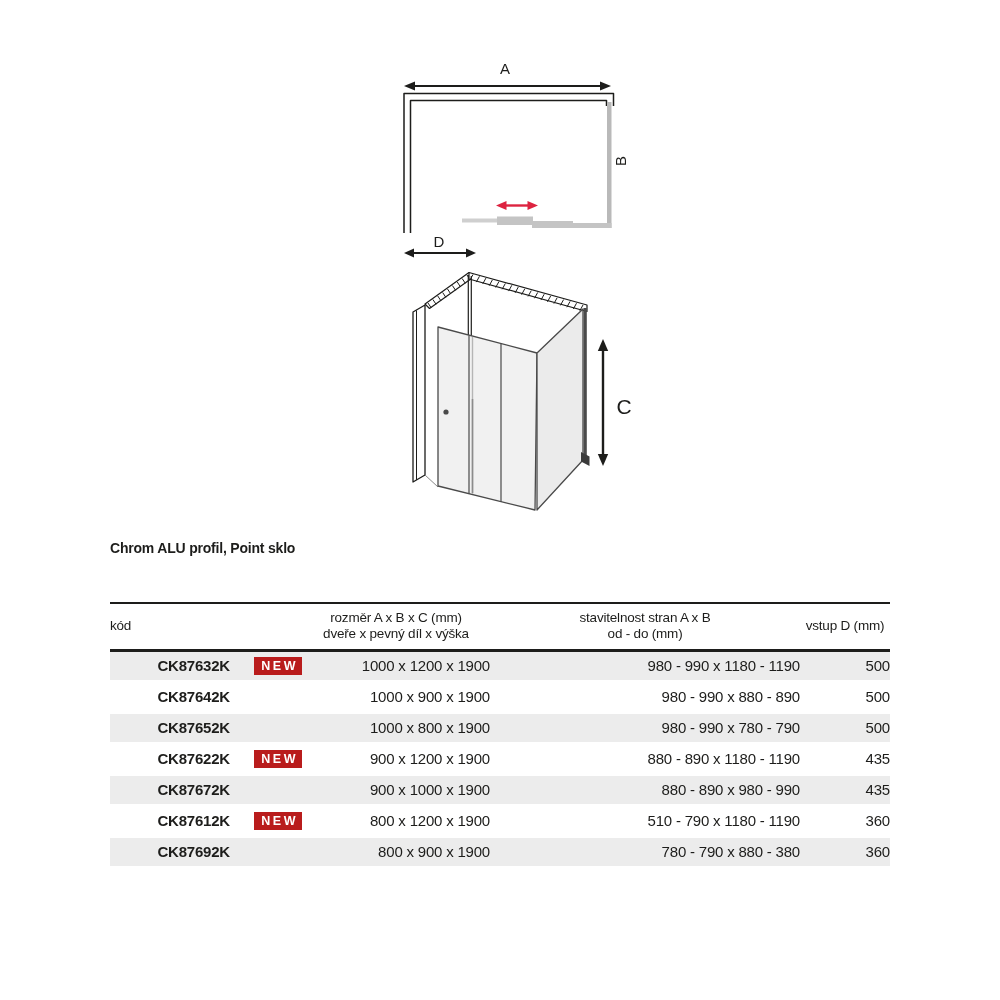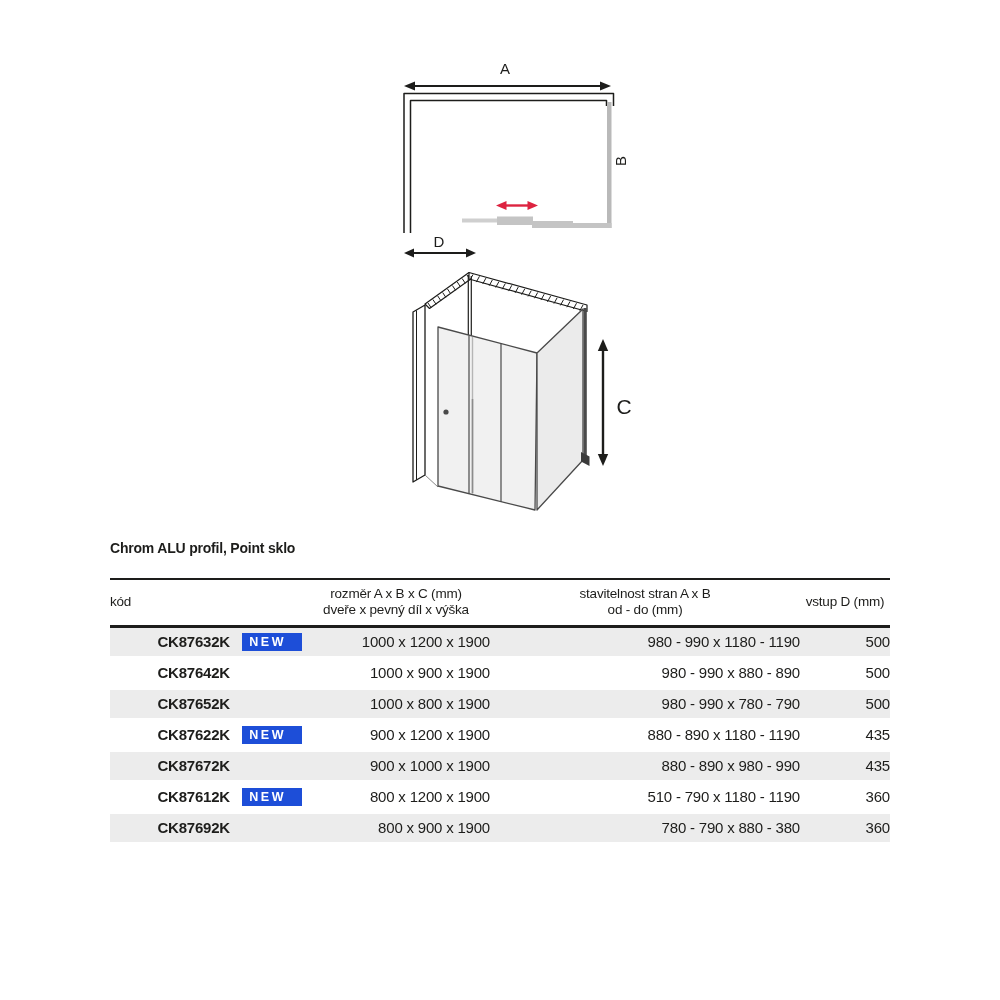--- a/index.html
+++ b/index.html
@@ -12,43 +12,43 @@
   #iso-svg{position:absolute;left:400px;top:263px;}
   .dim-label{font-family:"Liberation Sans","DejaVu Sans",sans-serif;font-size:15px;fill:#1d1d1b;}
   .dim-label-big{font-family:"Liberation Sans","DejaVu Sans",sans-serif;font-size:21px;fill:#1d1d1b;}
   
   #section-title{
     position:absolute;left:110px;top:540px;margin:0;
     font-size:14px;font-weight:bold;letter-spacing:-0.2px;color:#1d1d1b;
   }
   
   #spec-table{
-    position:absolute;left:110px;top:578px;width:780px;
+    position:absolute;left:110px;top:602px;width:780px;
     border-collapse:collapse;table-layout:fixed;
     border-top:2px solid #1d1d1b;
   }
   #spec-table thead th{
     font-size:13.5px;font-weight:normal;line-height:1.18;
     padding:6px 0 7px 0;vertical-align:middle;
     border-bottom:3px solid #1d1d1b;letter-spacing:-0.2px;
   }
   th.h-left{text-align:left;}
   th.h-center{text-align:center;}
   #spec-table tbody td{
     height:28px;font-size:15px;letter-spacing:-0.2px;
     border-top:3px solid #fff;border-bottom:3px solid #fff;
     text-align:right;vertical-align:middle;padding:0;
   }
   #spec-table tbody tr:nth-child(odd) td{background:#ececec;}
   td.c-kod{text-align:left;font-weight:bold;letter-spacing:-0.3px;}
   td.c-badge{text-align:left;padding-left:7px;}
   .new-badge{
-    display:inline-block;background:#1d4ed8;color:#ffffff;
+    display:inline-block;background:#b91c1c;color:#ffffff;
     font-size:12.5px;font-weight:bold;letter-spacing:2.5px;
-    padding:3px 16px 3px 7px;line-height:1;vertical-align:middle;
+    padding:3px 4px 3px 7px;line-height:1;vertical-align:middle;
   }
 </style>
 </head>
 <body>
 
 <div id="canvas">
 
   <svg id="plan-svg" width="260" height="215" viewBox="0 0 260 215">
 
     <g stroke="#1d1d1b" stroke-width="1.8">

